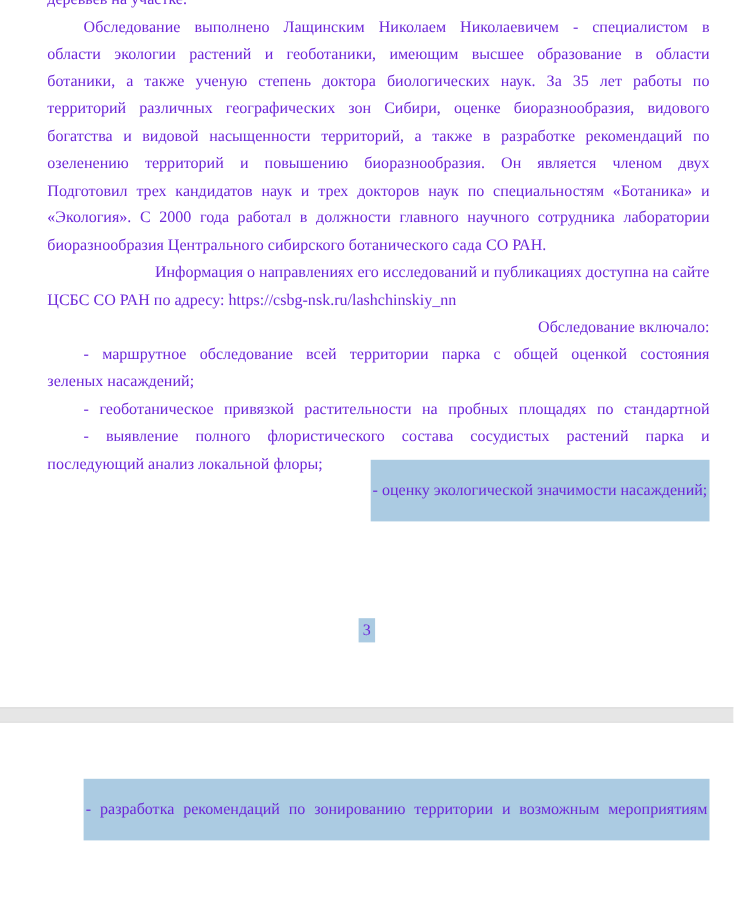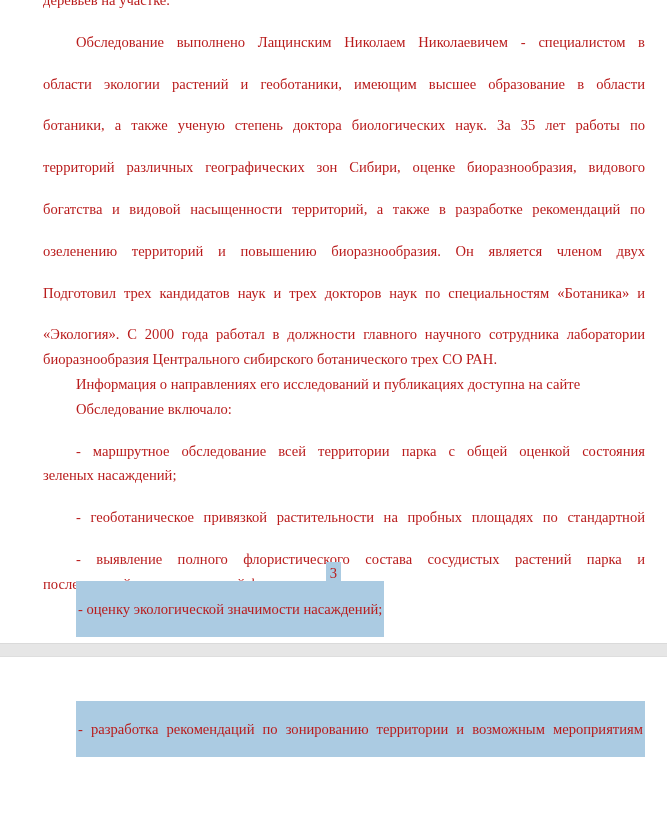--- a/index.html
+++ b/index.html
@@ -4,42 +4,41 @@
 <style>
   html, body { margin: 0; padding: 0; background: #ffffff; }
   #viewport {
     position: relative;
     width: 667px;
     height: 837px;
     overflow: hidden;
     background: #ffffff;
     font-family: "Liberation Serif", "DejaVu Serif", serif;
     font-size: 14.6px;
-    color: #b91c1c;
+    color: #6d28d9;
   }
   .page-text {
     position: absolute;
     left: 43px;
     width: 602px;
   }
   #page1-text { top: -12px; }
-  #page2-text { top: 700px; }
+  #page2-text { top: 724px; }
   .line {
     line-height: 24.8px;
     height: 24.8px;
     white-space: nowrap;
     text-align: left;
   }
   .line.j {
     white-space: normal;
     text-align: justify;
     text-align-last: justify;
-    margin-top: 17px;
   }
-  .line.ind { text-indent: 33px; }
+  .line.ind { text-indent: 33px; text-align: right; }
   .hl-span {
     background: #abcbe2;
     padding: 20px 2px;
   }
   #page-number-line {
     position: absolute;
     top: 561px;
     left: 0;
     width: 667px;
     text-align: center;
@@ -65,22 +64,23 @@
   <div id="page1-text" class="page-text">
       <div class="line"><span>деревьев на участке.</span></div>
       <div class="line j ind"><span>Обследование выполнено Лащинским Николаем Николаевичем - специалистом в</span></div>
       <div class="line j"><span>области экологии растений и геоботаники, имеющим высшее образование в области</span></div>
       <div class="line j"><span>ботаники, а также ученую степень доктора биологических наук. За 35 лет работы по</span></div>
       <div class="line j"><span>территорий различных географических зон Сибири, оценке биоразнообразия, видового</span></div>
       <div class="line j"><span>богатства и видовой насыщенности территорий, а также в разработке рекомендаций по</span></div>
       <div class="line j"><span>озеленению территорий и повышению биоразнообразия. Он является членом двух</span></div>
       <div class="line j"><span>Подготовил трех кандидатов наук и трех докторов наук по специальностям «Ботаника» и</span></div>
       <div class="line j"><span>«Экология». С 2000 года работал в должности главного научного сотрудника лаборатории</span></div>
-      <div class="line"><span>биоразнообразия Центрального сибирского ботанического трех СО РАН.</span></div>
+      <div class="line"><span>биоразнообразия Центрального сибирского ботанического сада СО РАН.</span></div>
       <div class="line ind"><span>Информация о направлениях его исследований и публикациях доступна на сайте</span></div>
+      <div class="line"><span>ЦСБС СО РАН по адресу: https://csbg-nsk.ru/lashchinskiy_nn</span></div>
       <div class="line ind"><span>Обследование включало:</span></div>
       <div class="line j ind"><span>- маршрутное обследование всей территории парка с общей оценкой состояния</span></div>
       <div class="line"><span>зеленых насаждений;</span></div>
       <div class="line j ind"><span>- геоботаническое привязкой растительности на пробных площадях по стандартной</span></div>
       <div class="line j ind"><span>- выявление полного флористического состава сосудистых растений парка и</span></div>
       <div class="line"><span>последующий анализ локальной флоры;</span></div>
       <div class="line ind"><span class="hl-span">- оценку экологической значимости насаждений;</span></div>
     </div>
 
   <div id="page-number-line">

